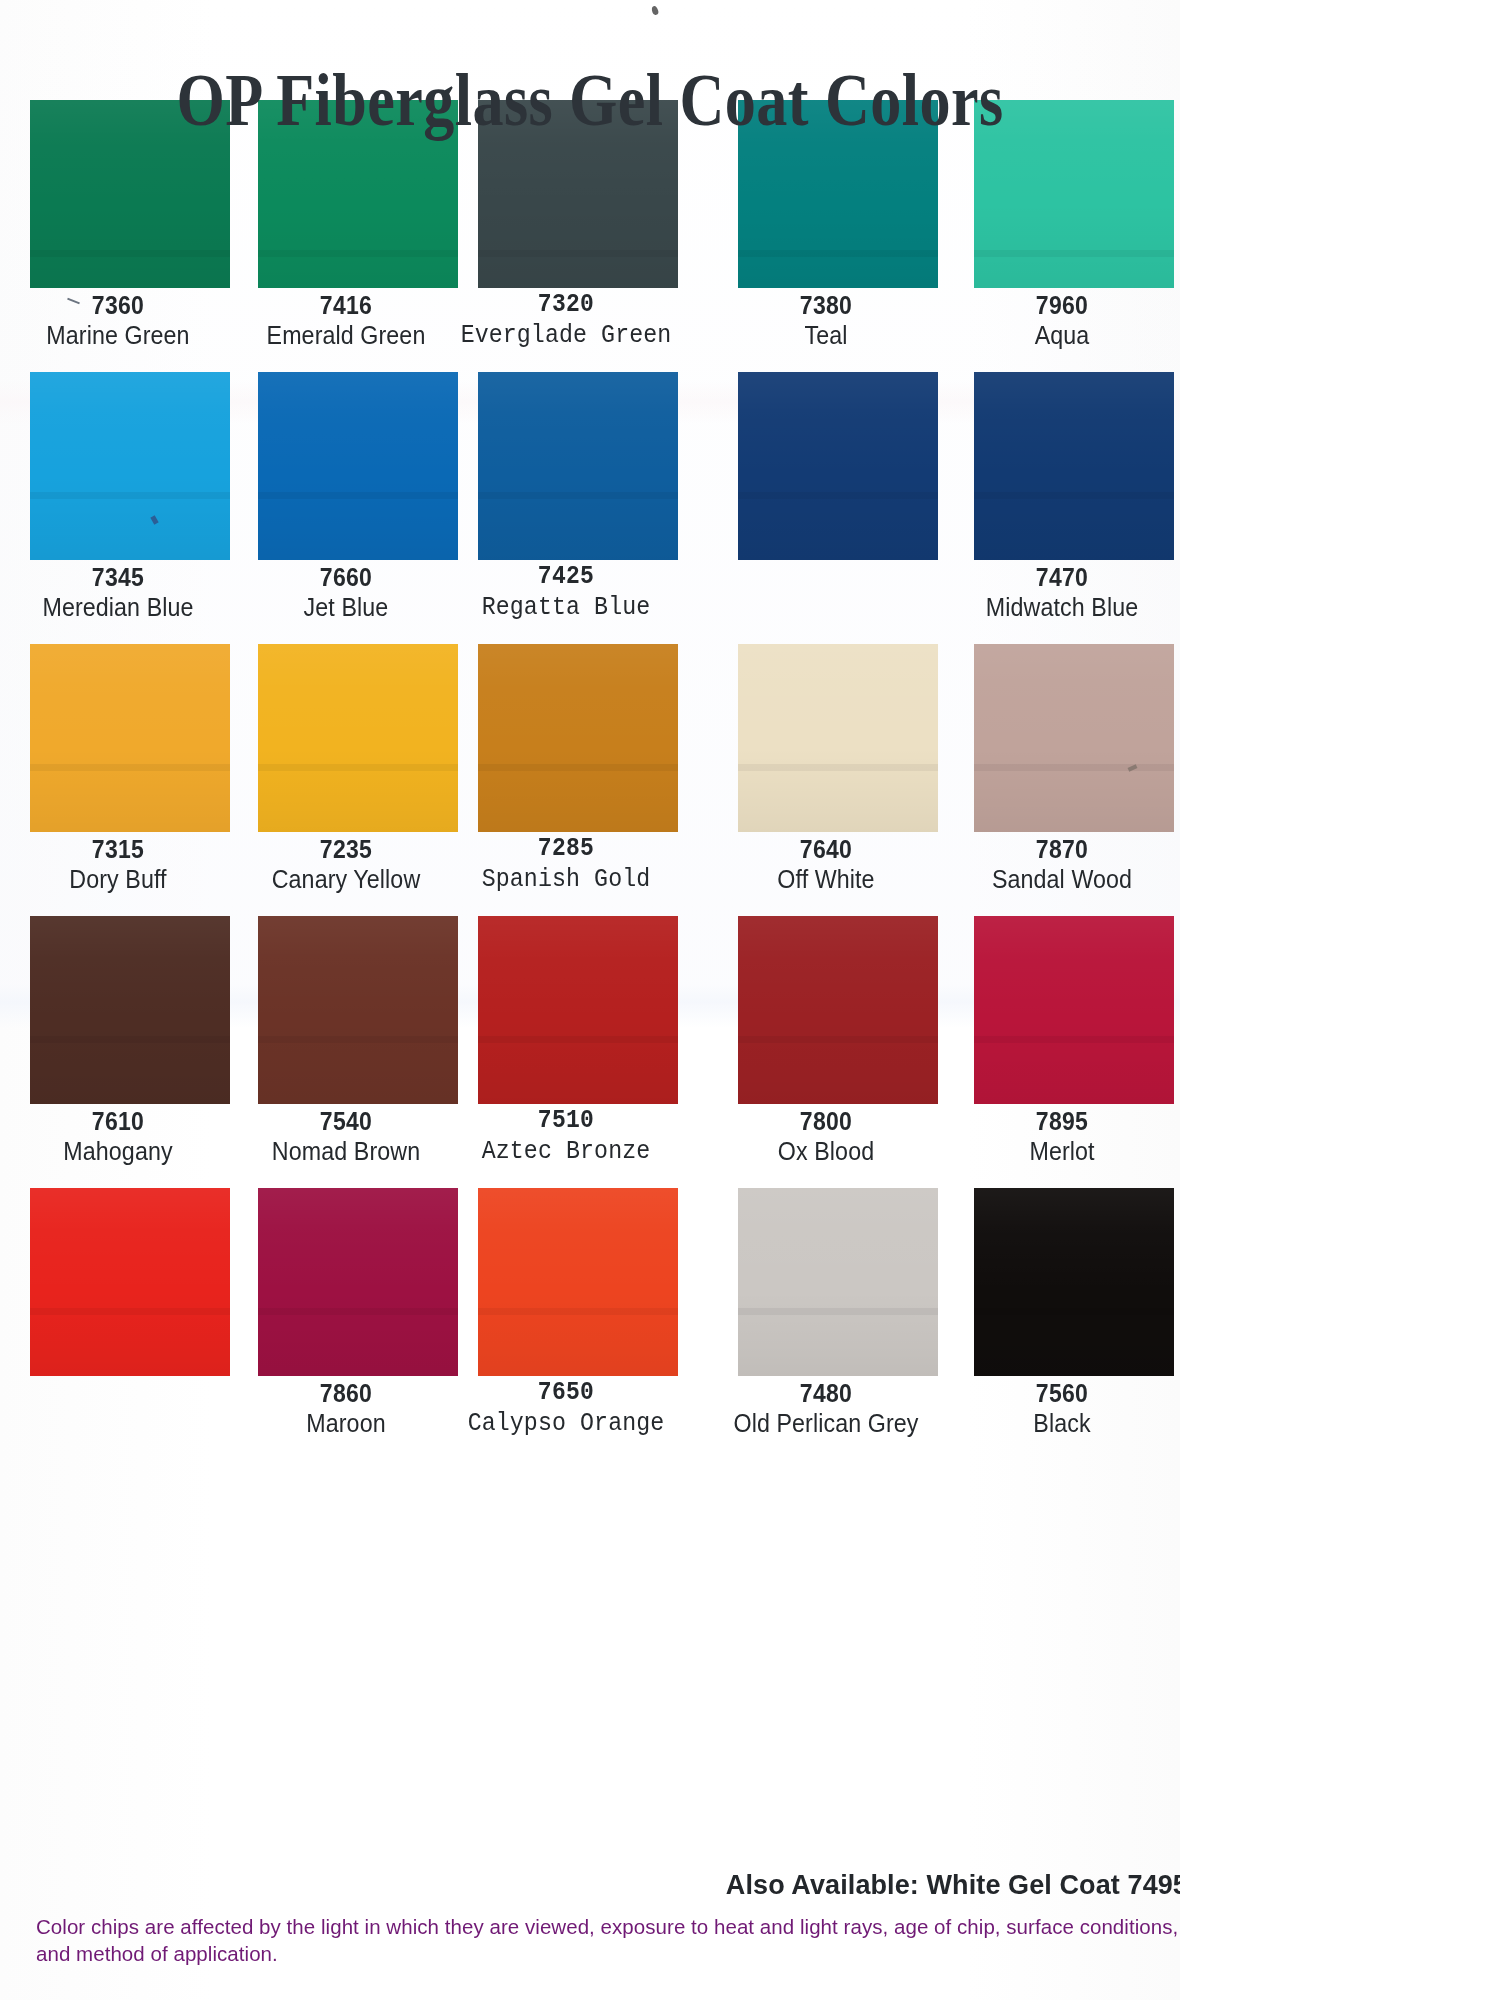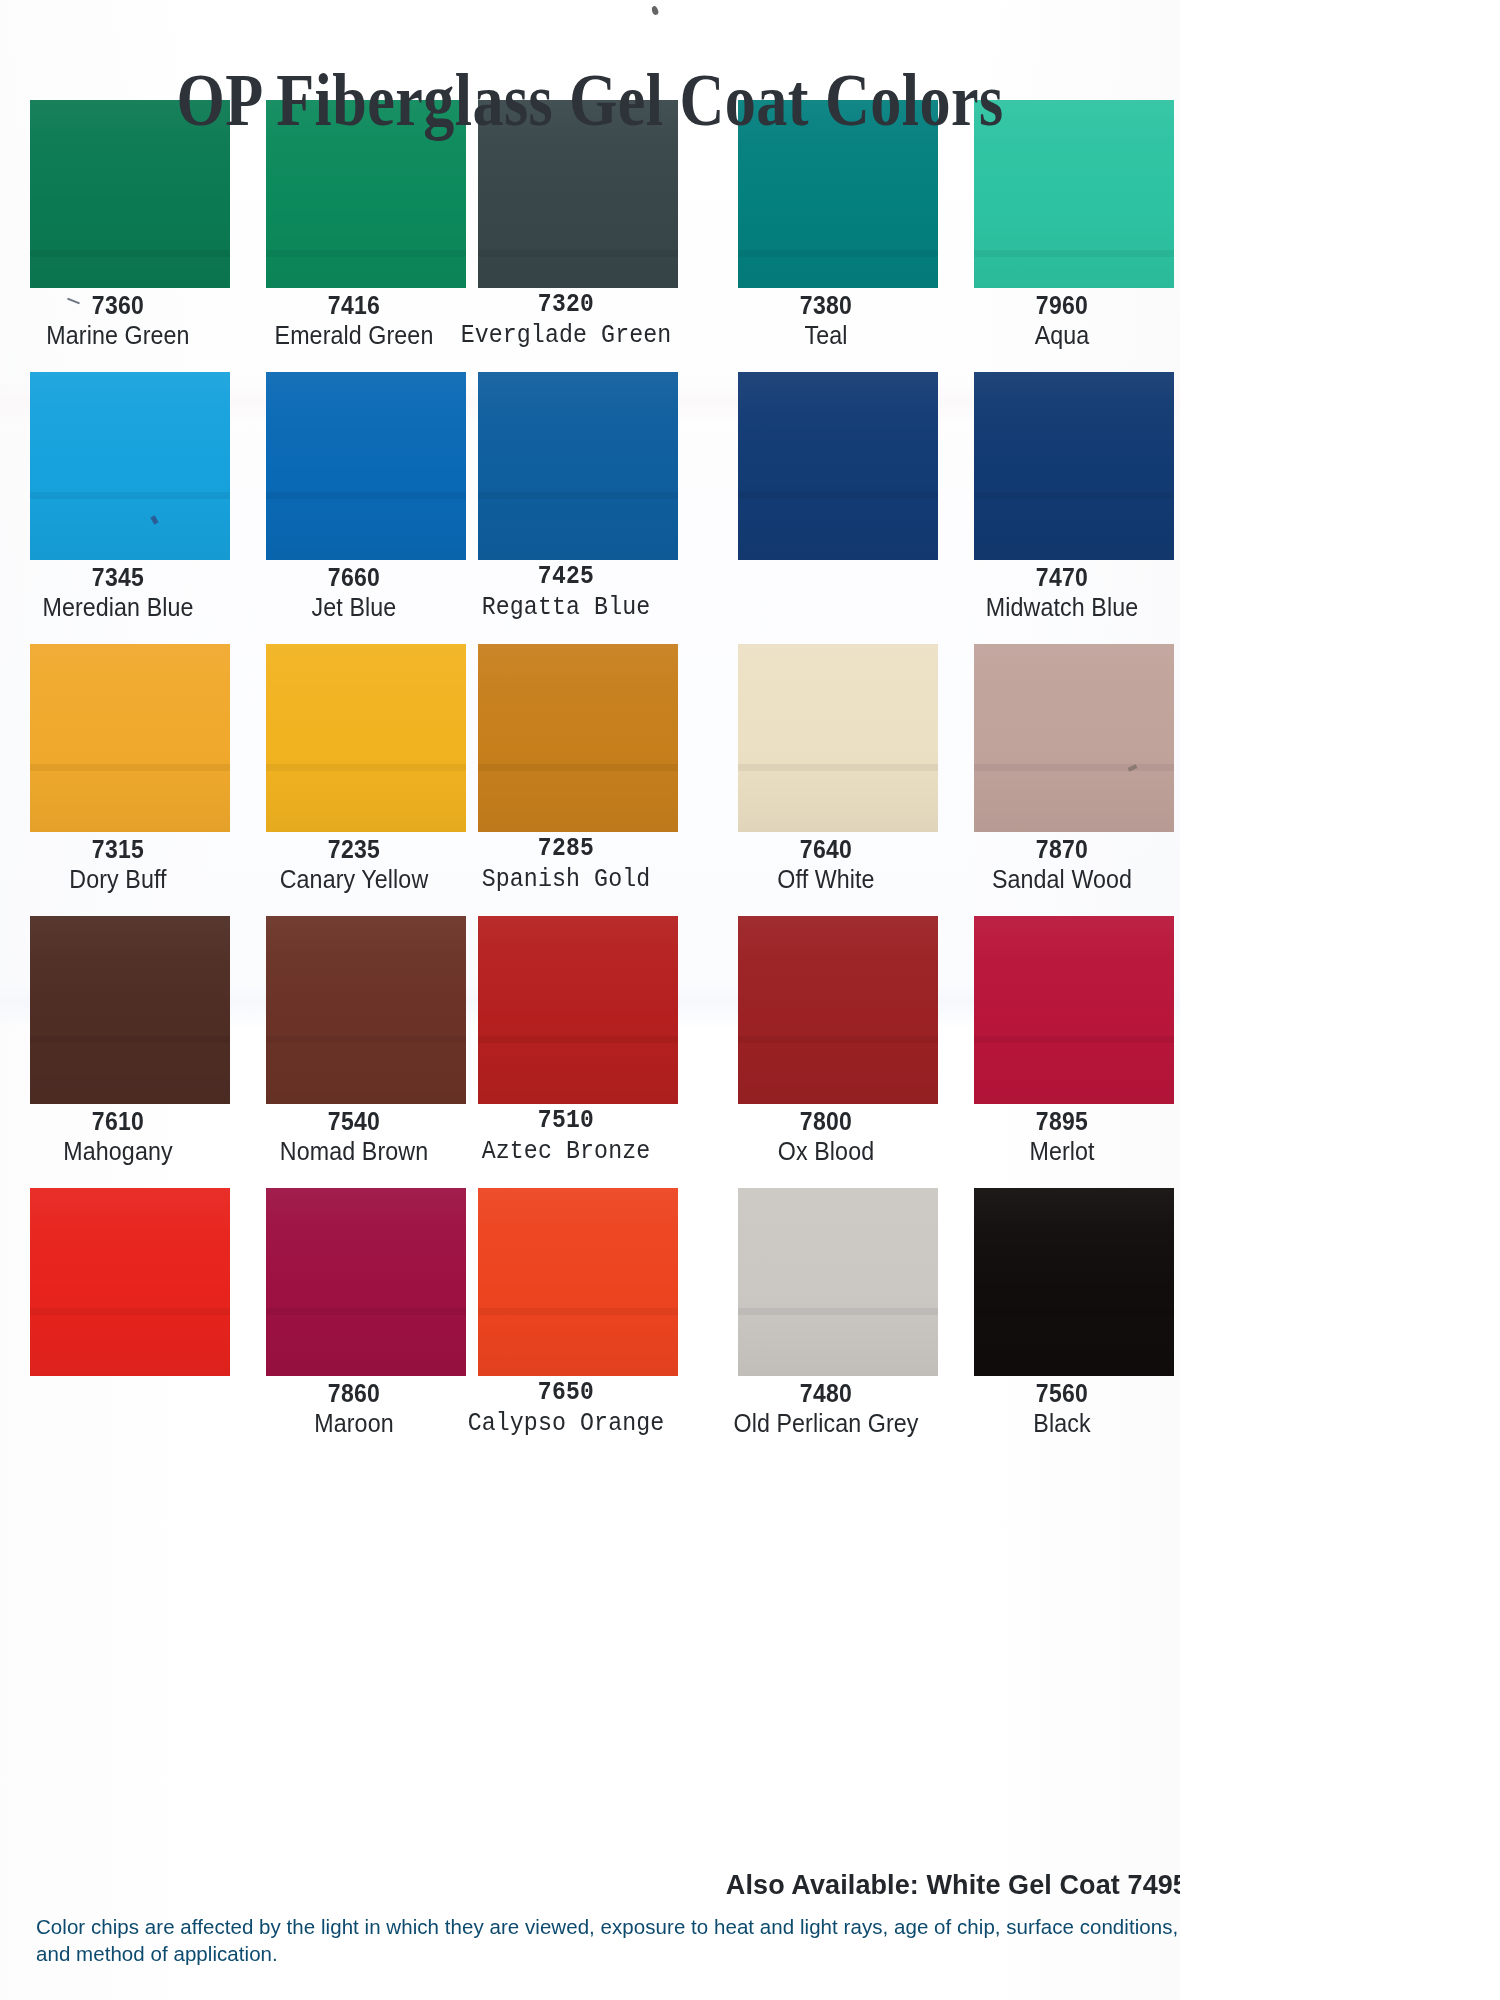--- a/index.html
+++ b/index.html
@@ -102,21 +102,21 @@
     height: 272px;
     width: 1180px;
   }
   .cell {
     position: absolute;
     top: 0;
     width: 236px;
     height: 264px;
   }
   .cell.c0 { left: 0px; }
-  .cell.c1 { left: 236px; }
+  .cell.c1 { left: 228px; }
   .cell.c2 { left: 448px; font-family: Liberation Mono, monospace; }
   .cell.c3 { left: 708px; }
   .cell.c4 { left: 944px; }
 
   .chip {
     position: absolute;
     left: 30px;
     top: 0;
     width: 200px;
     height: 188px;
@@ -179,21 +179,21 @@
     white-space: nowrap;
     z-index: 8;
   }
   #disclaimer {
     position: absolute;
     left: 36px;
     top: 1913px;
     width: 1160px;
     font-size: 20.5px;
     line-height: 27px;
-    color: #0c4a6e;
+    color: #701a75;
     letter-spacing: 0.05px;
     z-index: 8;
   }
 
   
   .fleck {
     position: absolute;
     background: #5a6270;
     z-index: 10;
     pointer-events: none;

